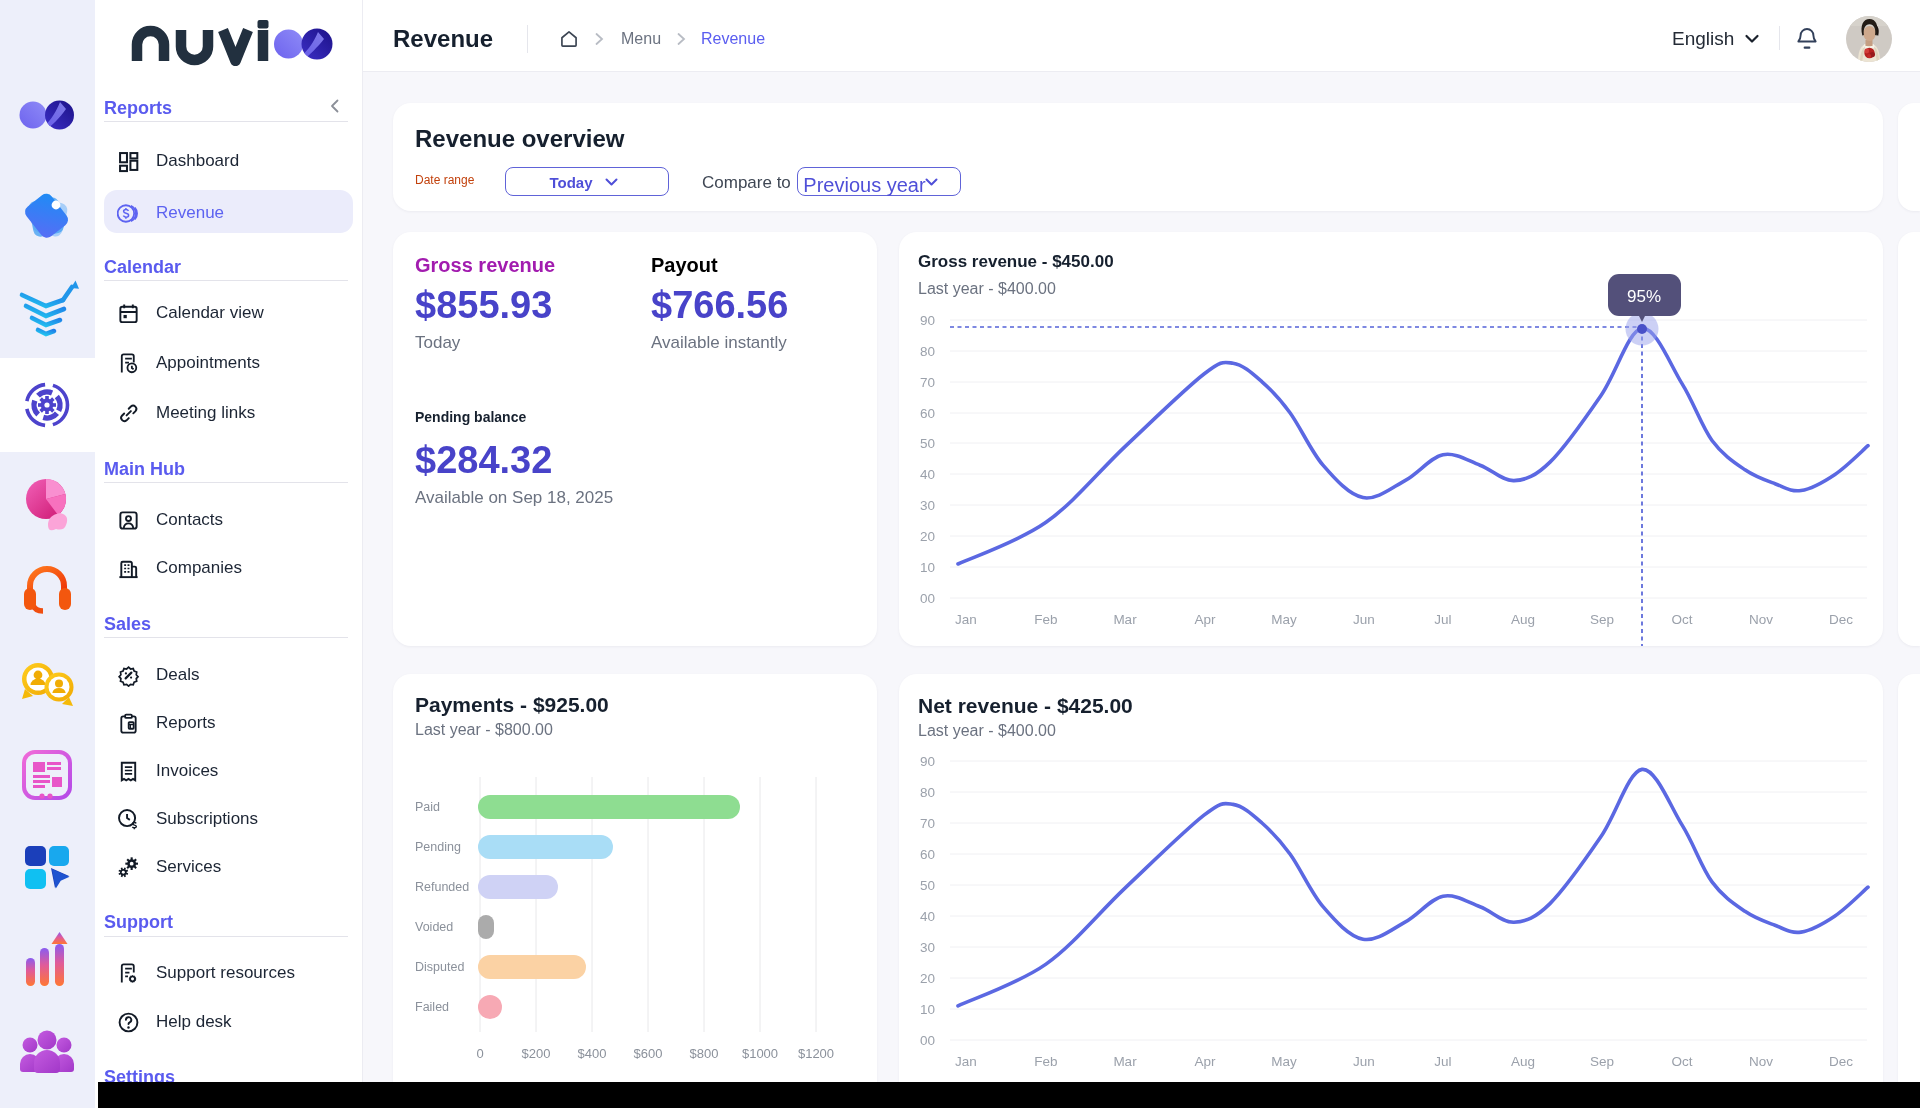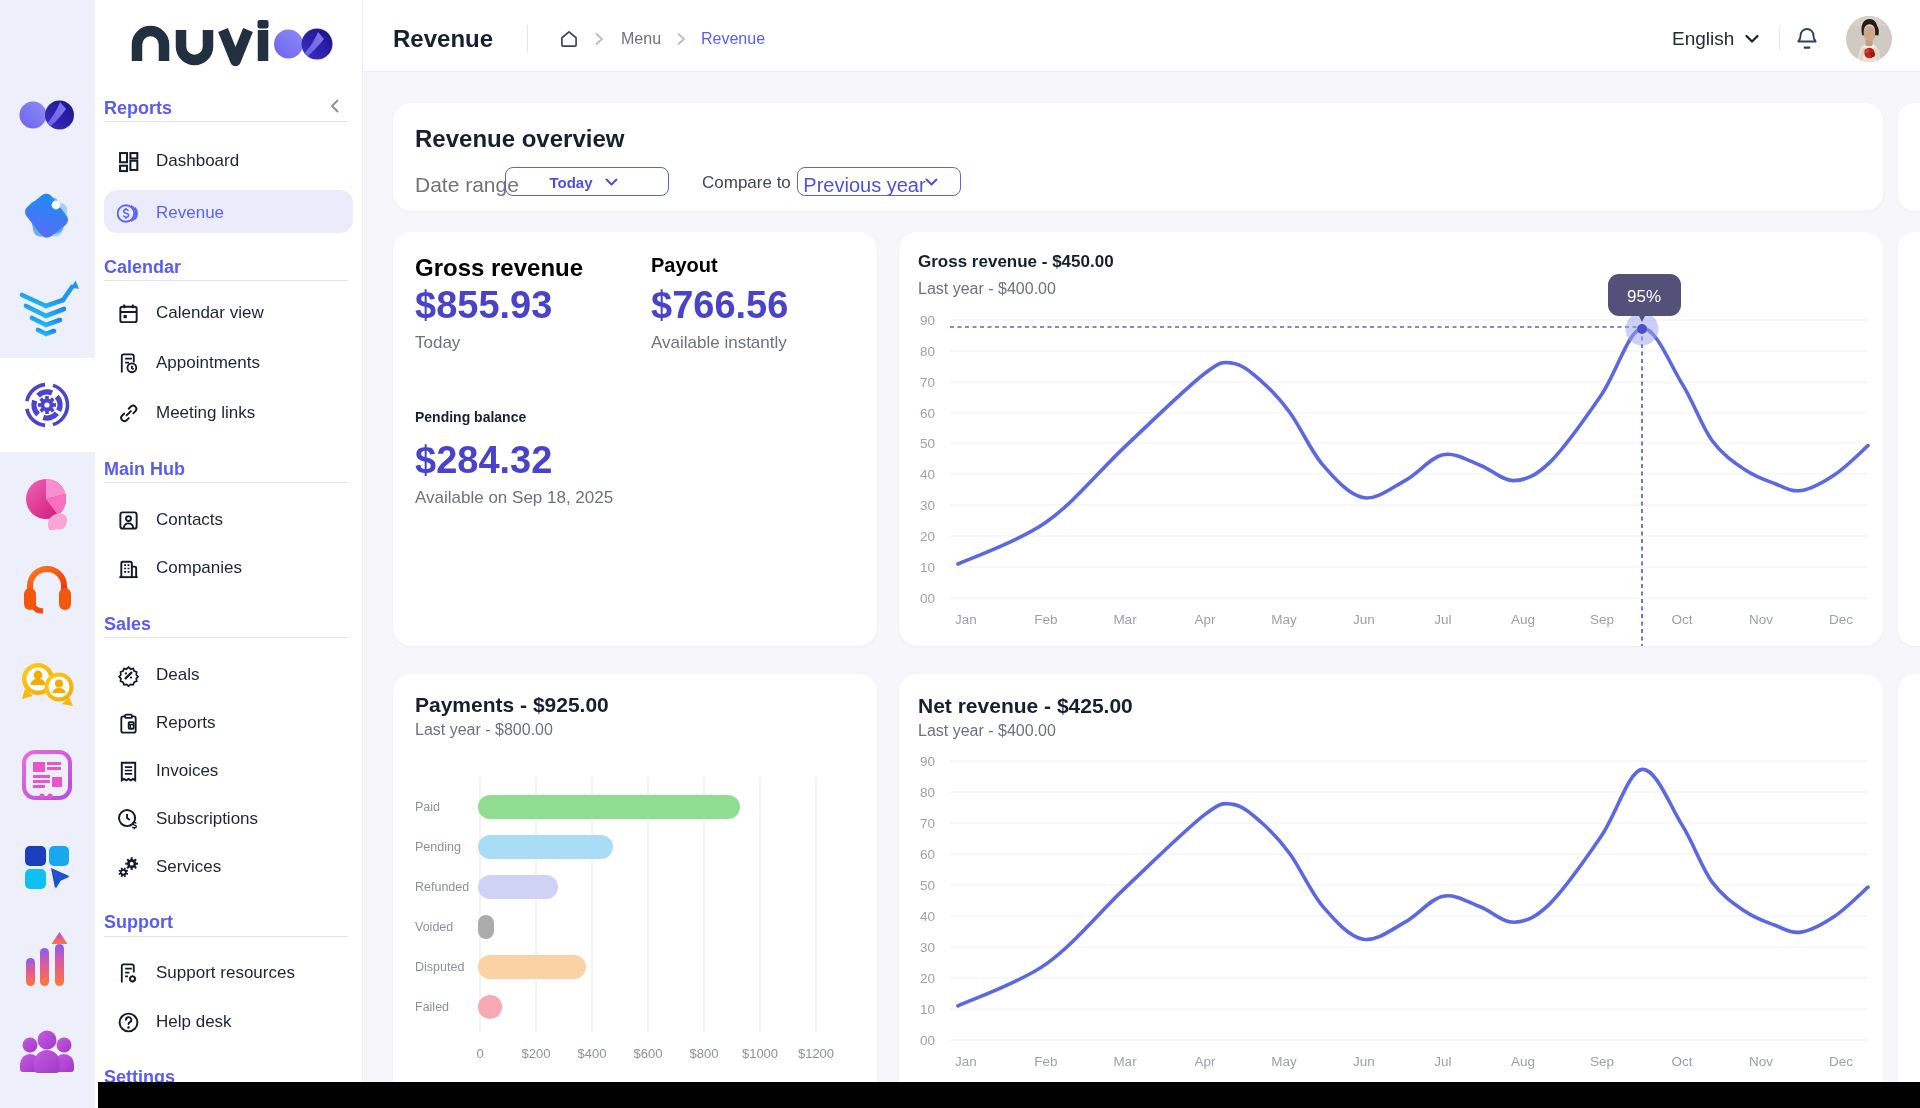--- a/index.html
+++ b/index.html
@@ -399,36 +399,36 @@
 <path d="M33,46 C33,38 31,33 28,30.5 L31,46 Z" fill="#ddd3bd"></path>
 <circle cx="23.5" cy="37" r="5.2" fill="#b5201f"></circle>
       <circle cx="20.8" cy="35" r="2.4" fill="#d23c39"></circle>
       <circle cx="26.4" cy="38.6" r="2.6" fill="#971a1c"></circle>
       <circle cx="23.2" cy="40" r="2" fill="#c22a28"></circle>
 </g>
   </svg>
 
 <div class="card" id="cardOverview" style="left:393px;top:103px;width:1490px;height:108px;">
 <div class="abs" style="left:22px;top:22px;font-size:24px;font-weight:bold;color:#16202e;">Revenue overview</div>
-<div class="abs" style="left:22px;top:70px;font-size:21px;color:#737373;">Date range</div>
+<div class="abs" style="left:22px;top:70px;font-size:12px;color:#c2410c;">Date range</div>
 <div class="abs" style="left:112px;top:64px;width:164px;height:29px;border:1.5px solid #6063d8;border-radius:8px;"></div>
 <div class="abs" style="left:112px;top:71px;width:132px;text-align:center;font-size:15px;font-weight:bold;color:#4f4fd8;">Today</div>
 <svg class="abs" style="left:211px;top:74px;" width="15" height="11" viewBox="0 0 15 11">
       <path d="M2.5,2.5 L7.5,7.5 L12.5,2.5" stroke="#4f4fd8" stroke-width="2" fill="none" stroke-linecap="round" stroke-linejoin="round"></path>
     </svg>
 <div class="abs" style="left:309px;top:70px;font-size:17px;color:#3f4754;">Compare to</div>
 <div class="abs" style="left:404px;top:64px;width:164px;height:29px;border:1.5px solid #6063d8;border-radius:8px;"></div>
 <div class="abs" style="left:404px;top:71px;width:135px;text-align:center;font-size:20px;font-weight:normal;color:#4f4fd8;">Previous year</div>
 <svg class="abs" style="left:531px;top:74px;" width="15" height="11" viewBox="0 0 15 11">
       <path d="M2.5,2.5 L7.5,7.5 L12.5,2.5" stroke="#4f4fd8" stroke-width="2" fill="none" stroke-linecap="round" stroke-linejoin="round"></path>
     </svg>
 </div>
 
 <div class="card" id="cardStats" style="left:393px;top:232px;width:484px;height:414px;">
-<div class="abs" style="left:22px;top:22px;font-size:24px;font-weight:bold;color:#000000;">Gross revenue</div>
+<div class="abs" style="left:22px;top:22px;font-size:20px;font-weight:bold;color:#a21caf;">Gross revenue</div>
 <div class="abs" style="left:22px;top:52px;font-size:38px;font-weight:bold;color:#4843c9;">$855.93</div>
 <div class="abs" style="left:22px;top:101px;font-size:17px;color:#6b7280;">Today</div>
 <div class="abs" style="left:258px;top:22px;font-size:20px;font-weight:bold;color:#000000;">Payout</div>
 <div class="abs" style="left:258px;top:52px;font-size:38px;font-weight:bold;color:#4843c9;">$766.56</div>
 <div class="abs" style="left:258px;top:101px;font-size:17px;color:#6b7280;">Available instantly</div>
 <div class="abs" style="left:22px;top:177px;font-size:14px;font-weight:bold;color:#16202e;">Pending balance</div>
 <div class="abs" style="left:22px;top:207px;font-size:38px;font-weight:bold;color:#4843c9;">$284.32</div>
 <div class="abs" style="left:22px;top:256px;font-size:17px;color:#6b7280;">Available on Sep 18, 2025</div>
 </div>
 

